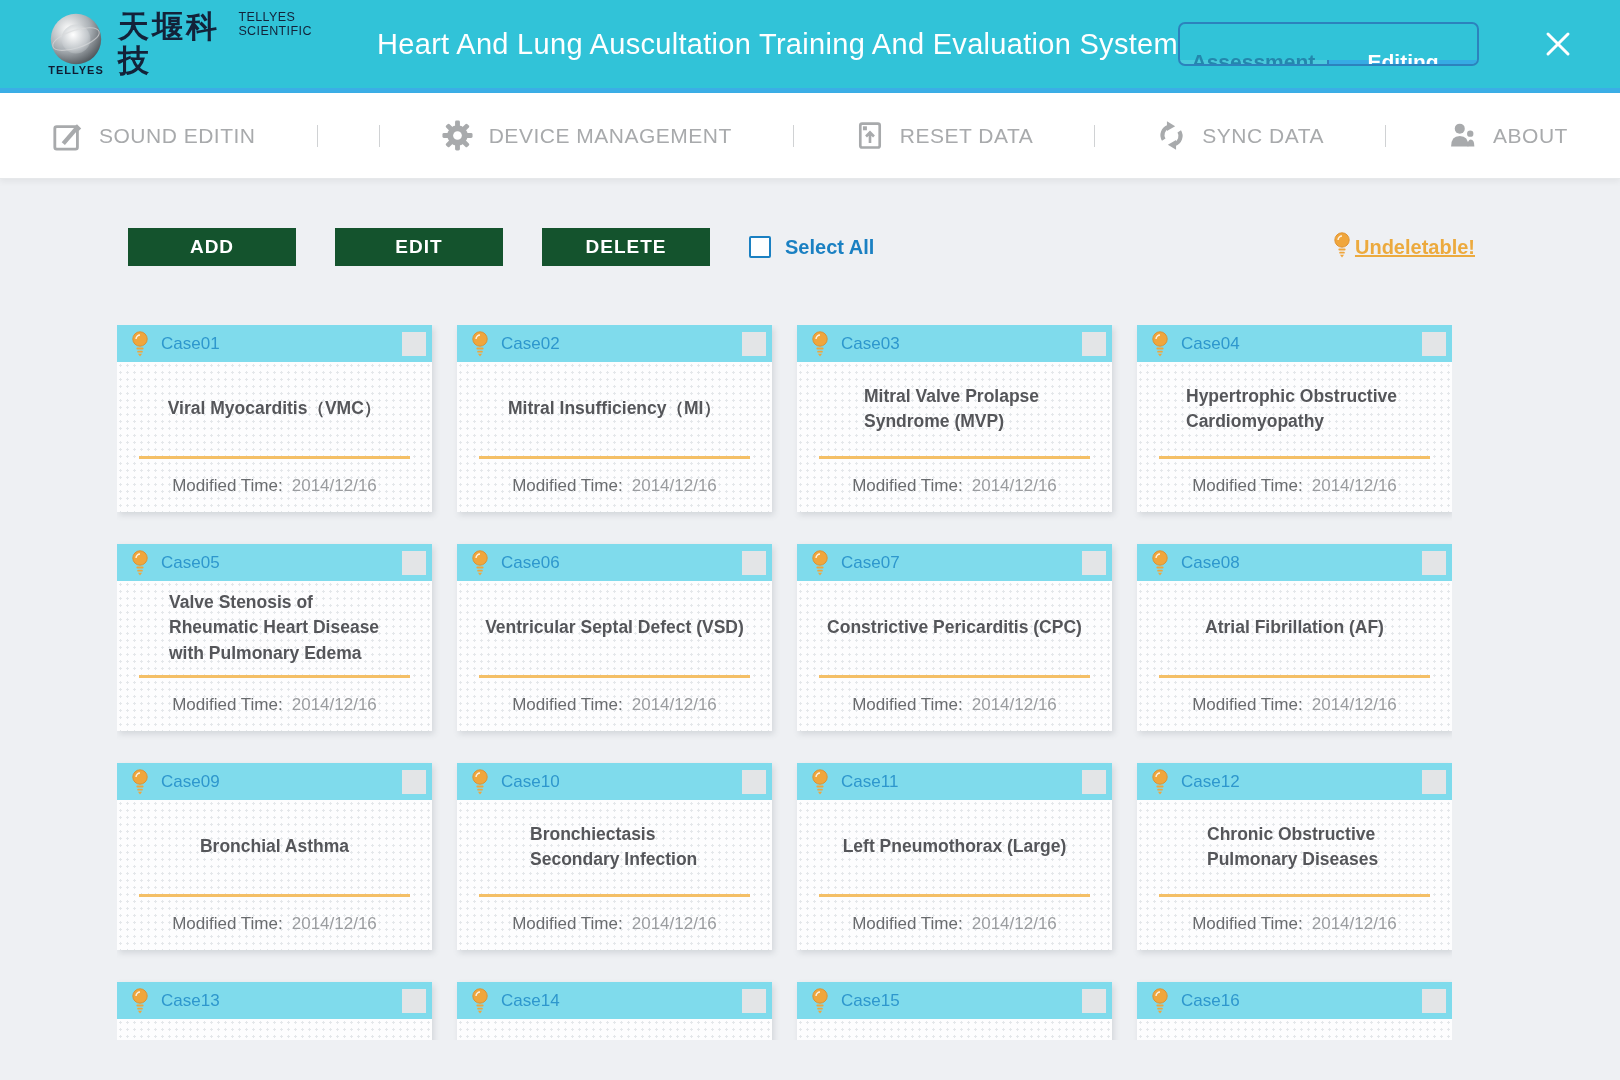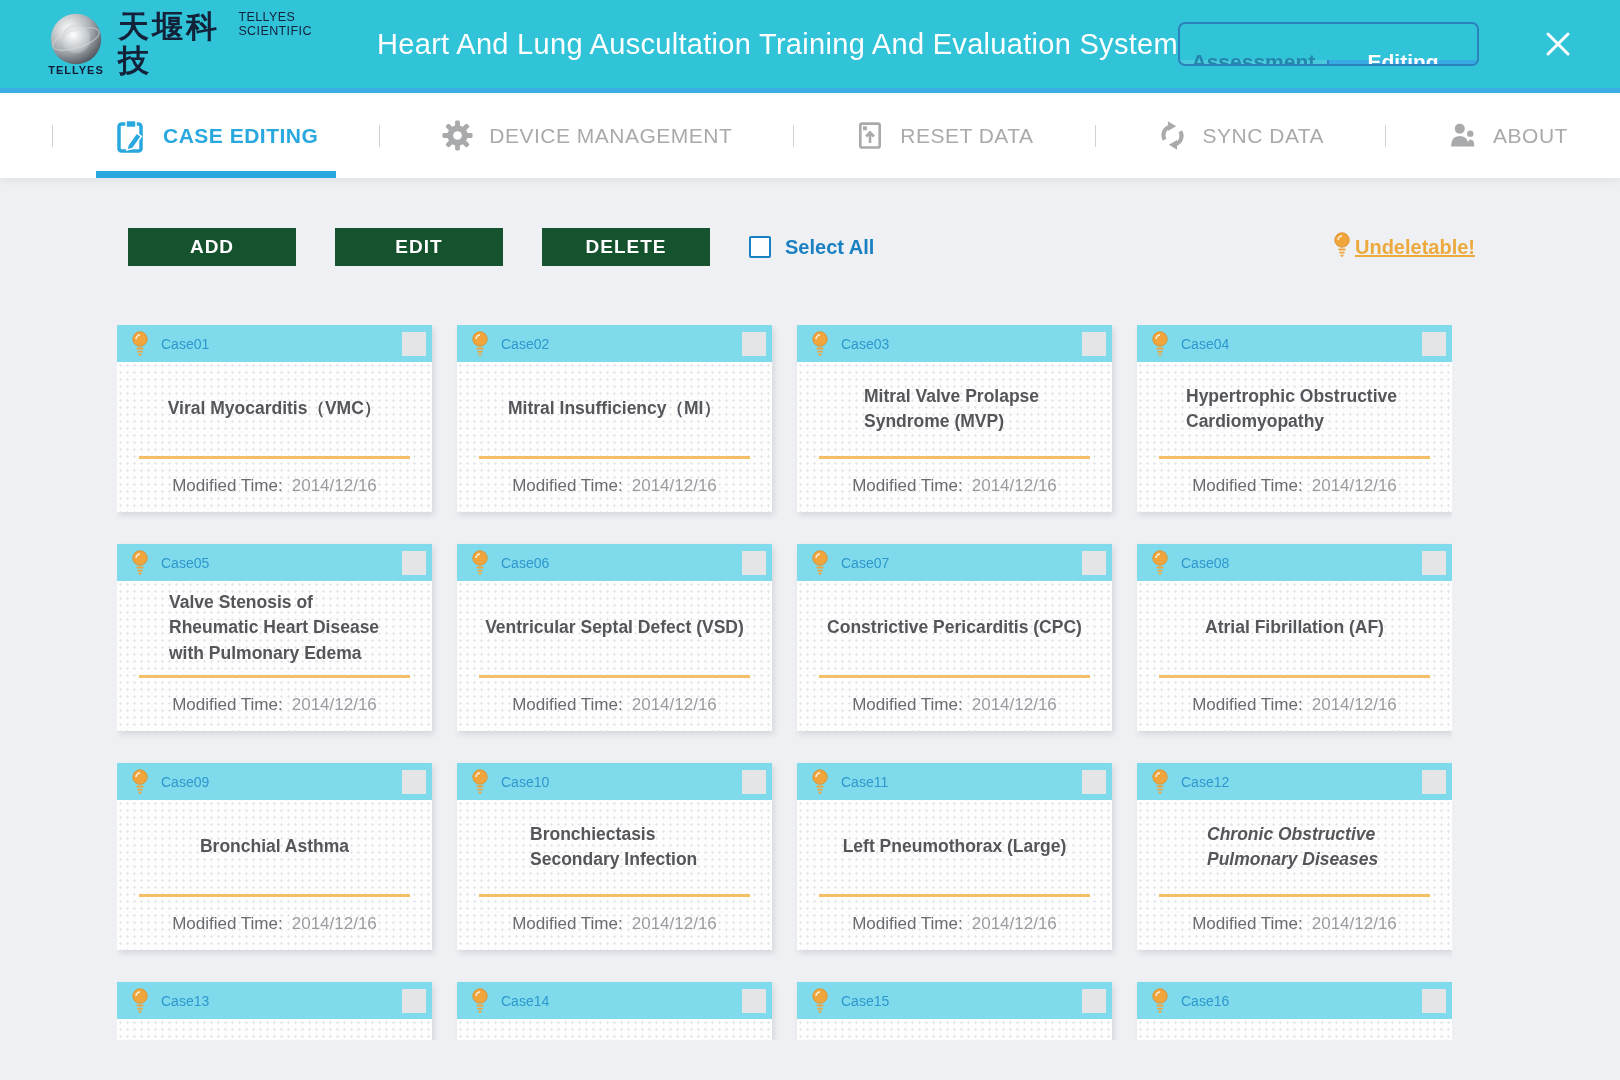--- a/index.html
+++ b/index.html
@@ -49,21 +49,21 @@
 
   
   .cards-viewport { margin:59px 0 0 117px; width:1335px; height:715px; overflow:hidden; }
   .cards-grid { display:grid; grid-template-columns:repeat(4,315px); grid-auto-rows:187px;
                 column-gap:25px; row-gap:32px; }
   .card { background:#fdfdfe; box-shadow:2px 3px 6px rgba(90,100,110,0.18);
           display:flex; flex-direction:column; }
   .card-header { flex:none; height:37px; background:#7fdbec; display:flex; align-items:center;
                  padding:0 6px 0 13px; }
   .card-header .bulb { display:flex; align-items:center; }
-  .case-id { color:#2e97cd; font-size:14px; margin-left:11px; }
+  .case-id { color:#2e97cd; font-size:17px; margin-left:11px; }
   .card-check { margin-left:auto; width:24px; height:24px; background:#e3e5e7; cursor:pointer; }
   .card-body { flex:1; display:flex; flex-direction:column; padding:0 22px;
                background-color:#fdfdfe;
                background-image:radial-gradient(#e4e7ea 1px, transparent 1.2px);
                background-size:7px 7px; }
   .title-wrap { flex:1; display:flex; align-items:center; justify-content:center; overflow:hidden; }
   .card-title { width:fit-content; max-width:100%; margin:0 auto; text-align:left;
                 color:#55565a; font-size:17.5px; font-weight:bold; line-height:1.45; }
   .card-divider { flex:none; height:3px; background:#f4bf66; }
   .time-row { flex:none; height:53px; display:flex; align-items:center; justify-content:center;
@@ -109,31 +109,31 @@
       <div class="mode-btn editing">Editing</div>
     </div>
     <div class="close-btn">
       <svg width="30" height="30" viewBox="0 0 30 30">
         <path d="M5 5 L25 25 M25 5 L5 25" stroke="#ffffff" stroke-width="3" stroke-linecap="round" fill="none"></path>
       </svg>
     </div>
   </header>
 
   <nav class="navbar" id="navbar">
-      <div class="nav-sep"></div>
-      <div class="nav-item active">
+      <div class="nav-item">
       <span class="nav-icon">
-          <svg width="34" height="34" viewBox="0 0 34 34">
-            <rect x="5" y="5" width="22" height="27" rx="2.5" fill="none" stroke="currentColor" stroke-width="3.5"></rect>
-            <rect x="12" y="1.5" width="10" height="7" rx="1.5" fill="currentColor" stroke="#ffffff" stroke-width="1.5"></rect>
-            <path d="M14 26 l8.5 -12 4.8 3.4 -8.5 12 -6 1.6 z" fill="currentColor" stroke="#ffffff" stroke-width="1.5"></path>
+          <svg width="32" height="32" viewBox="0 0 34 34">
+            <rect x="3" y="7" width="24" height="24" rx="2" fill="none" stroke="currentColor" stroke-width="3"></rect>
+            <path d="M12 25 L26 9" stroke="currentColor" stroke-width="4.5"></path>
+            <path d="M26.5 4.5 l4.5 4.5 -2.7 2.7 -4.5 -4.5 z" fill="currentColor"></path>
           </svg>
         </span>
-      <span class="nav-label">CASE EDITING</span>
-    </div>
+      <span class="nav-label">SOUND EDITIN</span>
+    </div>
+      <div class="nav-sep"></div>
       <div class="nav-sep"></div>
       <div class="nav-item">
       <span class="nav-icon">
           <svg width="33" height="33" viewBox="0 0 34 34">
             <g fill="currentColor">
               <rect x="14.5" y="1.5" width="5" height="8" rx="1.5"></rect>
               <rect x="14.5" y="1.5" width="5" height="8" rx="1.5" transform="rotate(45 17 17)"></rect>
               <rect x="14.5" y="1.5" width="5" height="8" rx="1.5" transform="rotate(90 17 17)"></rect>
               <rect x="14.5" y="1.5" width="5" height="8" rx="1.5" transform="rotate(135 17 17)"></rect>
               <rect x="14.5" y="1.5" width="5" height="8" rx="1.5" transform="rotate(180 17 17)"></rect>
@@ -494,21 +494,21 @@
                   <rect x="7" y="19.4" width="8" height="2.3" rx="1.1" fill="#F0A63C"></rect>
                   <rect x="7.9" y="23" width="6.2" height="2.1" rx="1" fill="#F0A63C"></rect>
                   <path d="M8.7 26.4 h4.6 l-2.3 3 z" fill="#F0A63C"></path>
                 </svg>
               </span>
         <span class="case-id">Case12</span>
         <span class="card-check"></span>
       </div>
       <div class="card-body">
         <div class="title-wrap">
-          <div class="card-title" style="width: 175px; font-style: italic;">Chronic Obstructive Pulmonary Diseases</div>
+          <div class="card-title" style="width: 175px;">Chronic Obstructive Pulmonary Diseases</div>
         </div>
         <div class="card-divider"></div>
         <div class="time-row">
           <span class="mod-label">Modified Time:</span>
           <span class="mod-value">2014/12/16</span>
         </div>
       </div>
     </div>
           <div class="card">
       <div class="card-header">

